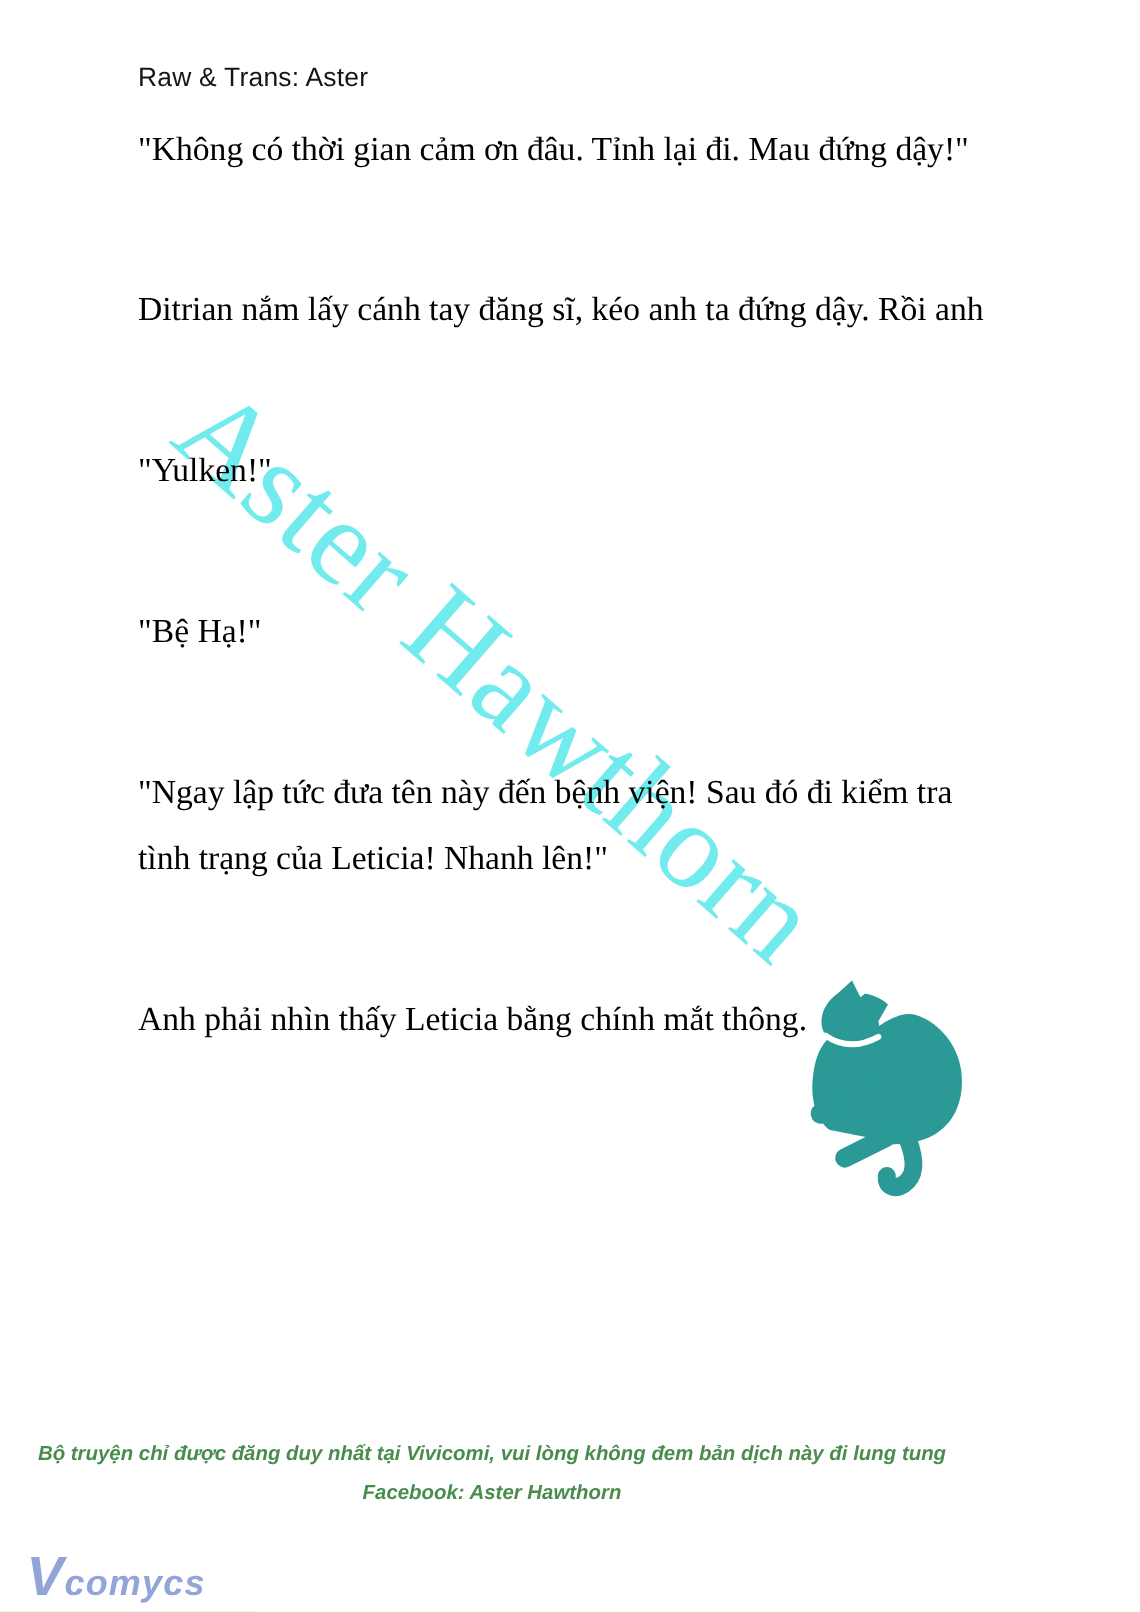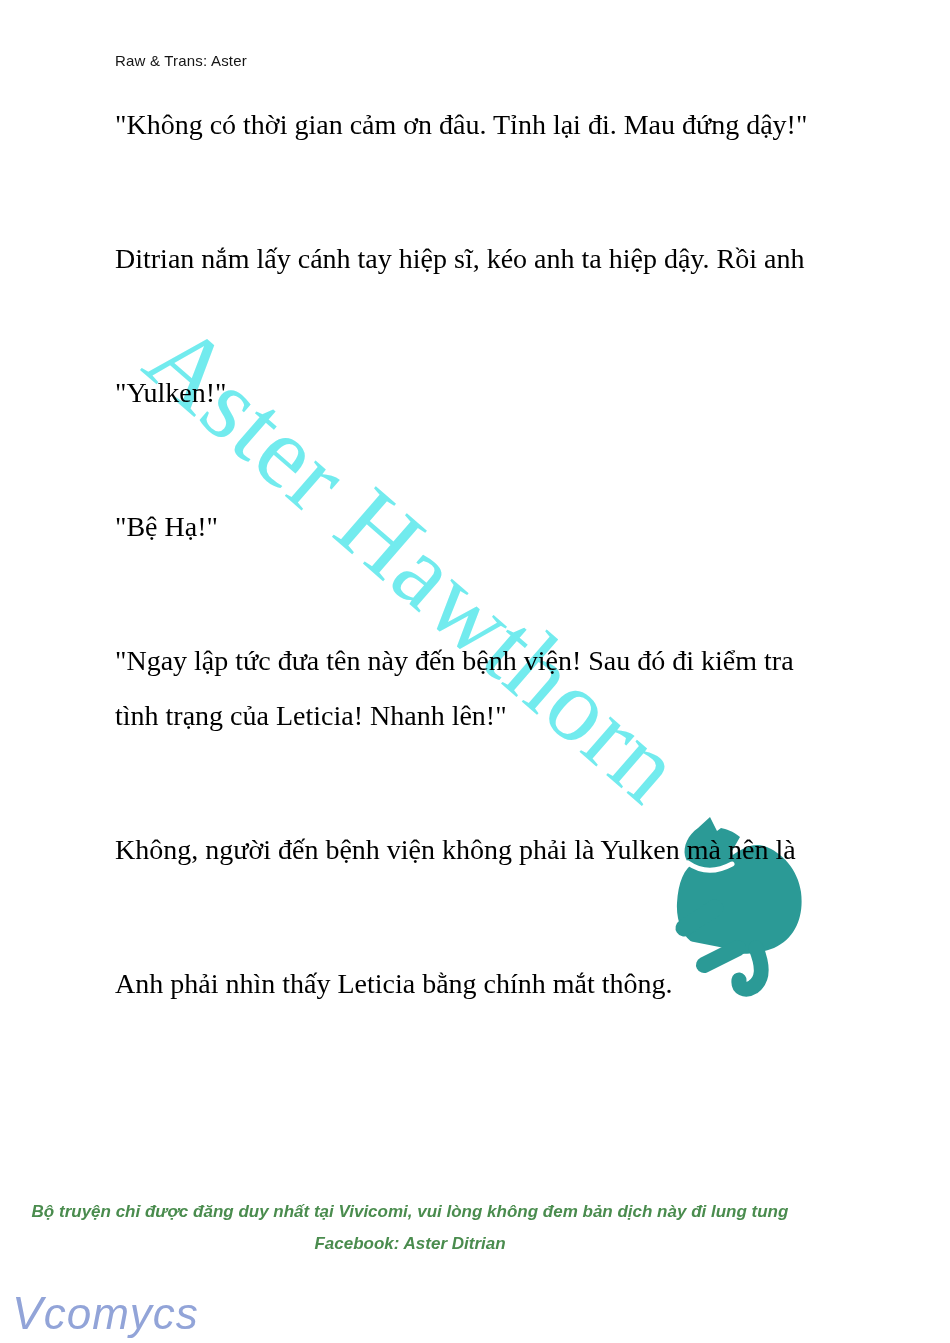--- a/index.html
+++ b/index.html
@@ -4,21 +4,21 @@
 <style>
   html,body{margin:0;padding:0;background:#e8e8e8;}
   .page{
     position:relative;width:950px;height:1343px;margin:0 auto;
     background:#ffffff;overflow:hidden;
     font-family:"Liberation Serif", serif;
   }
   .credit{
     position:absolute;left:115px;top:52px;z-index:2;
     font-family:"Liberation Sans", sans-serif;
-    font-size:15px;color:#151515;letter-spacing:0.2px;
+    font-size:22px;color:#151515;letter-spacing:0.2px;
   }
   .watermark{
     position:absolute;left:195px;top:305px;z-index:0;
     font-family:"Liberation Serif", serif;
     font-size:102px;line-height:1;white-space:nowrap;
     transform:rotate(41deg);transform-origin:0 0;
     color:#72EBEE;letter-spacing:1px;
   }
   .cat{position:absolute;left:660px;top:808px;width:148px;height:192px;z-index:0;}
   .cat .cw{stroke:#ffffff;fill:none;}
@@ -29,24 +29,24 @@
   .content p{margin:0 0 79px 0;}
   .ln{display:block;white-space:nowrap;}
   .footer{
     position:absolute;left:0;top:1196px;width:820px;z-index:1;
     text-align:center;
     font-family:"Liberation Sans", sans-serif;
     font-style:italic;font-weight:bold;
     font-size:17px;line-height:32px;color:#4A8C4E;
   }
   .logo{
-    position:absolute;left:12px;top:1286px;z-index:1;
+    position:absolute;left:22px;top:1286px;z-index:1;
     font-family:"Liberation Sans", sans-serif;
-    font-style:italic;font-weight:normal;
-    font-size:44px;letter-spacing:1px;color:#92A4D8;
+    font-style:italic;font-weight:bold;
+    font-size:30px;letter-spacing:1px;color:#92A4D8;
   }
   .logo::first-letter{font-size:46px;}
 </style>
 </head>
 <body>
 
 <div class="page">
 
   <div class="credit">Raw &amp; Trans: Aster</div>
 
@@ -60,40 +60,39 @@
     <path stroke="#2B9A96" stroke-width="17" stroke-linecap="round" fill="none" d="M55,100 L24,120" style="stroke: rgb(43, 154, 150);"></path>
     <path stroke="#2B9A96" stroke-width="16" stroke-linecap="round" fill="none" d="M78,140 L44,157" style="stroke: rgb(43, 154, 150);"></path>
     <path stroke="#2B9A96" stroke-width="15" stroke-linecap="round" fill="none" d="M96,140 C104,160 103,172 93,179 C85,184 78,180 79,172" style="stroke: rgb(43, 154, 150);"></path>
   </svg>
 
   <main class="content">
     <p>
       <span class="ln">"Không có thời gian cảm ơn đâu. Tỉnh lại đi. Mau đứng dậy!"</span>
     </p>
     <p>
-      <span class="ln">Ditrian nắm lấy cánh tay hiệp sĩ, kéo anh ta hiệp dậy. Rồi anh</span>
+      <span class="ln">Ditrian nắm lấy cánh tay đăng sĩ, kéo anh ta đứng dậy. Rồi anh</span>
     </p>
     <p>
       <span class="ln">"Yulken!"</span>
     </p>
     <p>
       <span class="ln">"Bệ Hạ!"</span>
     </p>
     <p>
       <span class="ln">"Ngay lập tức đưa tên này đến bệnh viện! Sau đó đi kiểm tra</span>
       <span class="ln">tình trạng của Leticia! Nhanh lên!"</span>
     </p>
     <p>
-      <span class="ln">Không, người đến bệnh viện không phải là Yulken mà nên là</span>
     </p>
     <p>
       <span class="ln">Anh phải nhìn thấy Leticia bằng chính mắt thông.</span>
     </p>
   </main>
 
   <footer class="footer" style="color: rgb(74, 140, 78);">
     <div>Bộ truyện chỉ được đăng duy nhất tại Vivicomi, vui lòng không đem bản dịch này đi lung tung</div>
-    <div>Facebook: Aster Ditrian</div>
+    <div>Facebook: Aster Hawthorn</div>
   </footer>
 
   <div class="logo" style="color: rgb(146, 164, 216);">Vcomycs</div>
 
 </div>
 
 </body></html>

